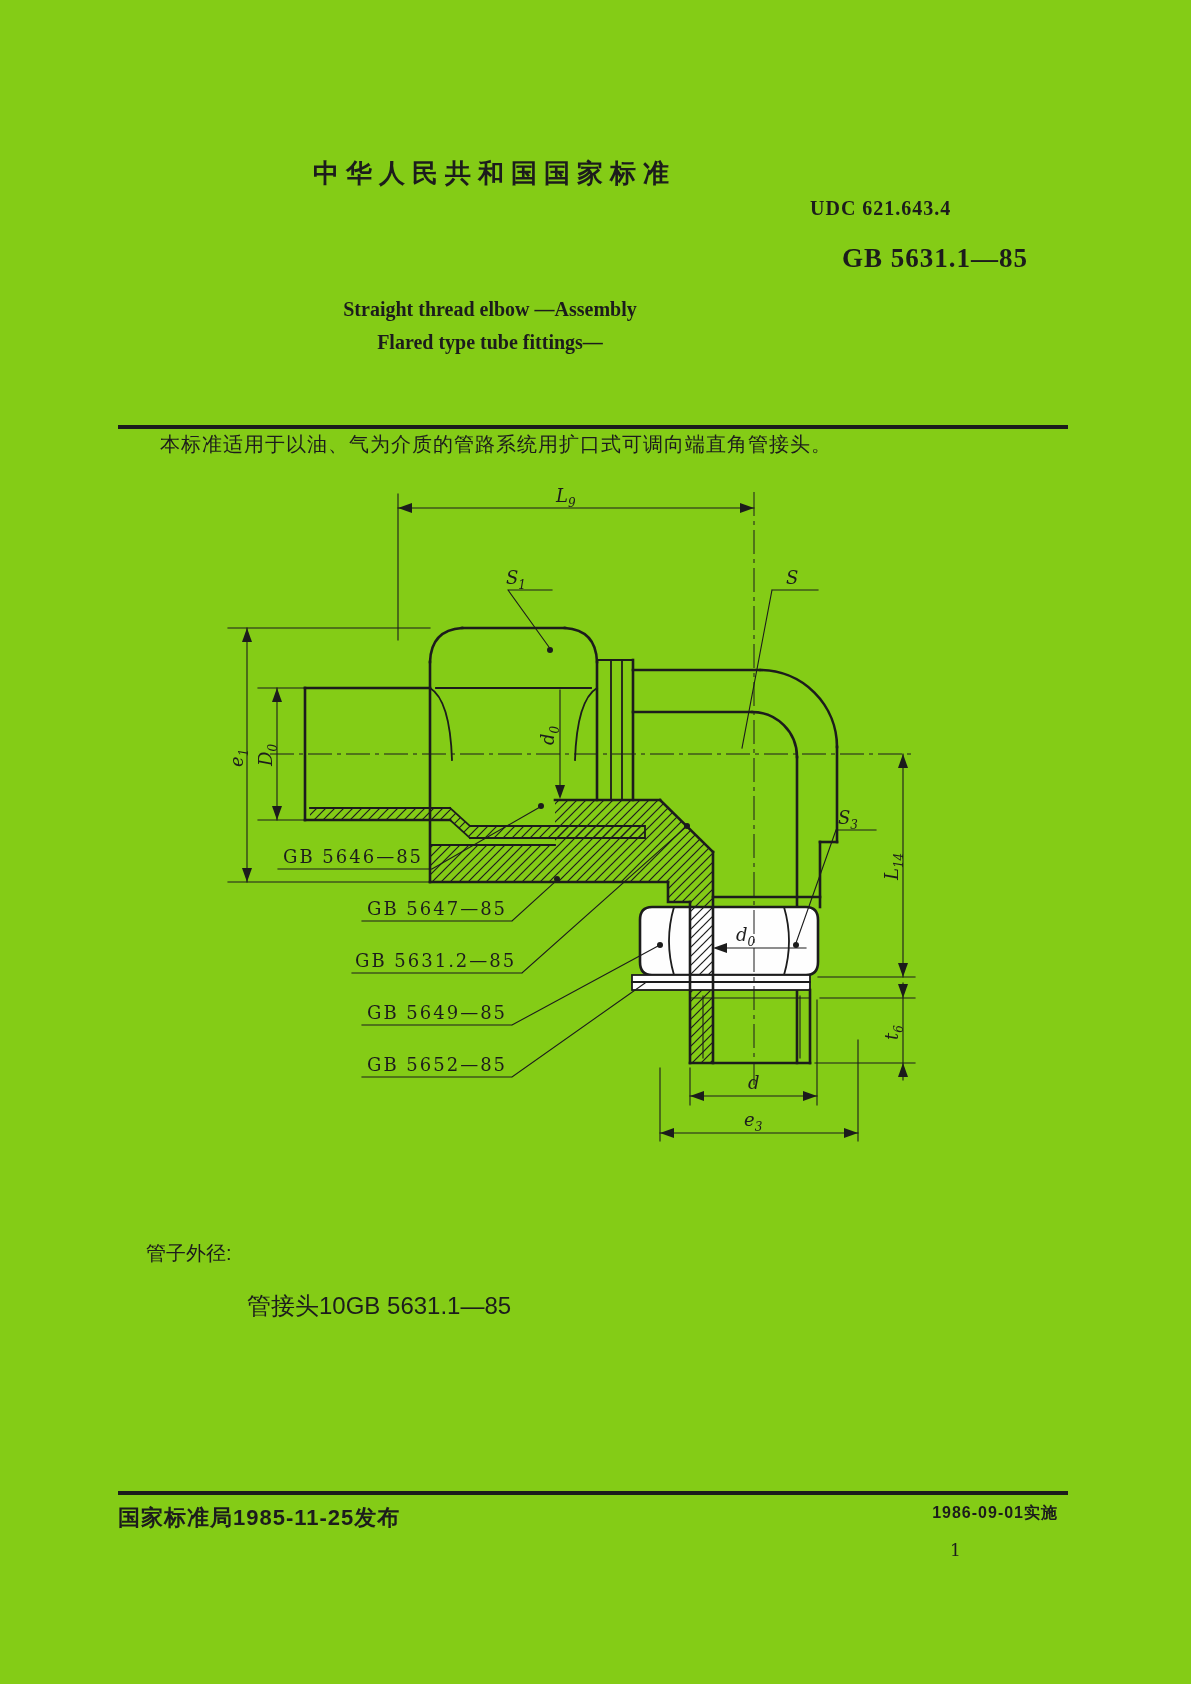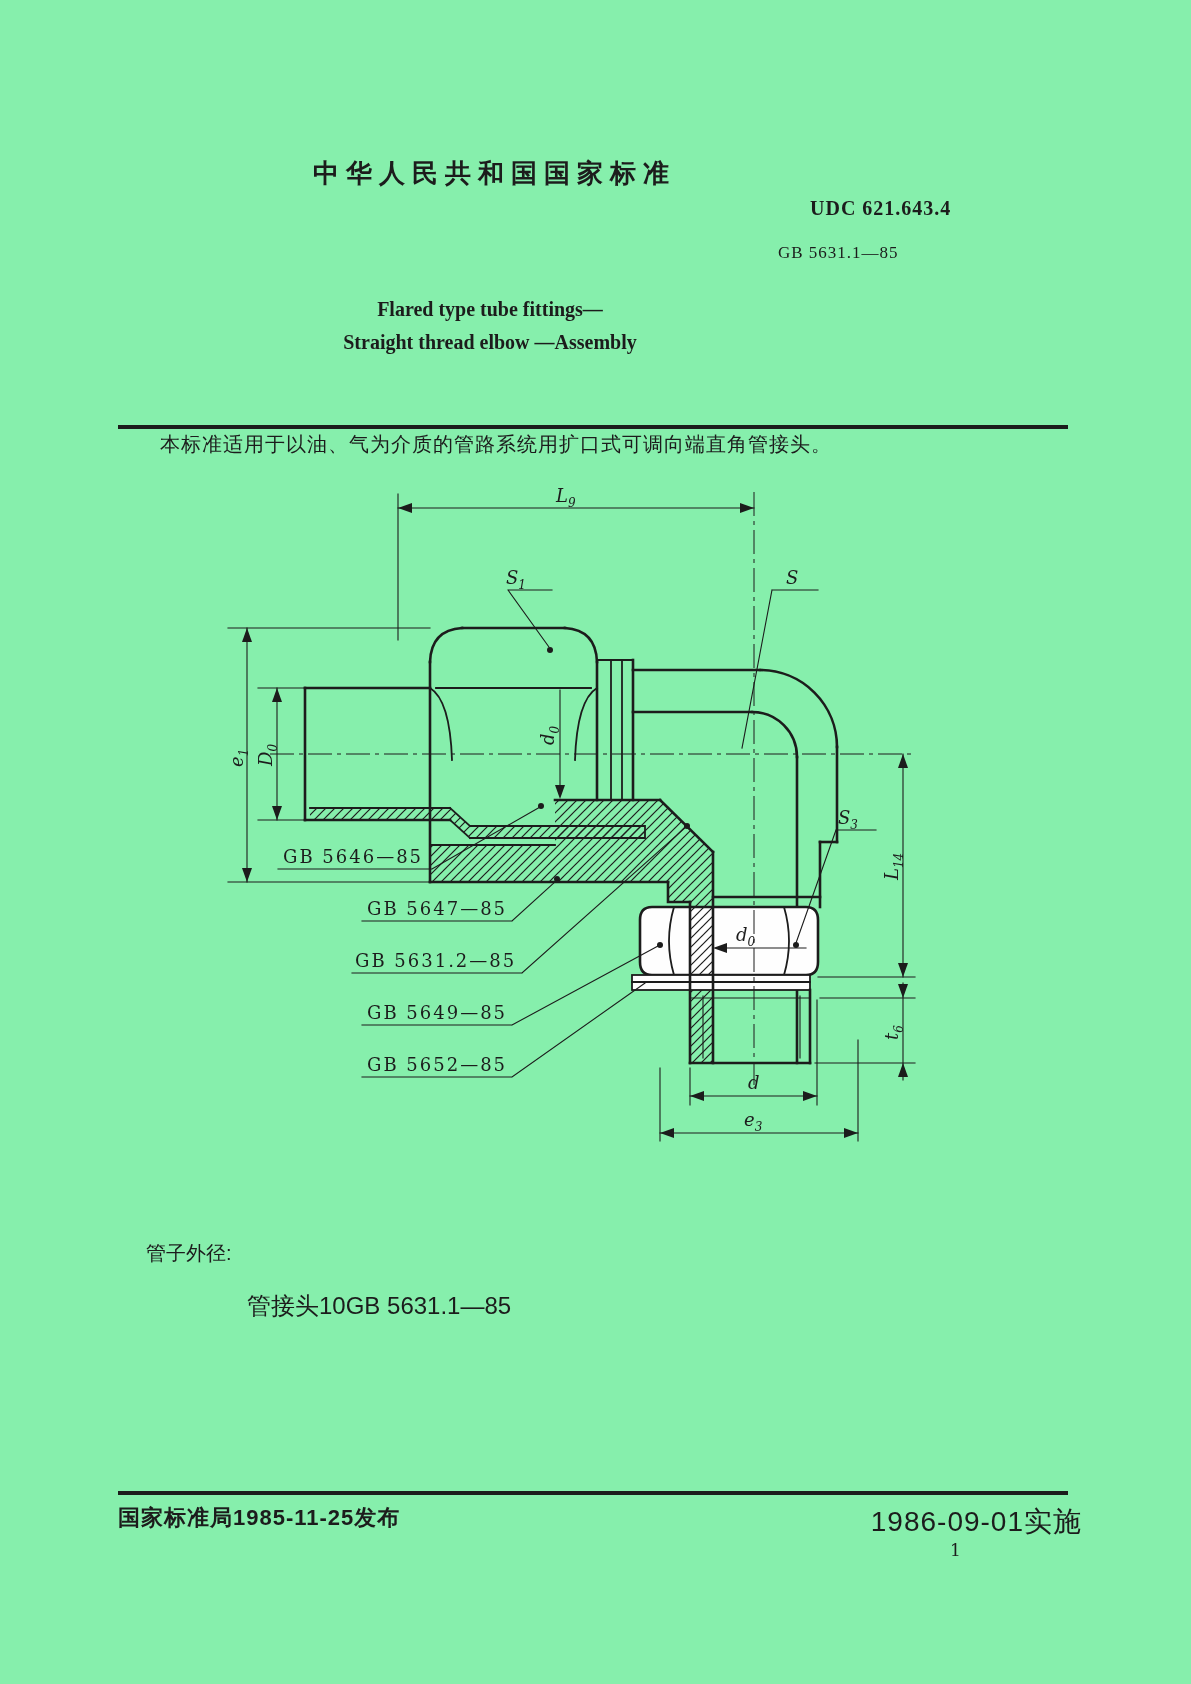--- a/index.html
+++ b/index.html
@@ -1,37 +1,37 @@
 <!DOCTYPE html>
 <html><head>
 <meta charset="utf-8">
 <style>
   html,body{margin:0;padding:0;background:#e8e8e8;}
-  .page{position:relative;width:1191px;height:1684px;background:#86efac;
+  .page{position:relative;width:1191px;height:1684px;background:#84cc16;
         font-family:"Liberation Sans",sans-serif;color:#1c1c1c;overflow:hidden;}
   .abs{position:absolute;}
   .header-cn{left:313px;top:156px;font-size:26px;font-weight:bold;letter-spacing:7px;}
   .udc{left:810px;top:186px;font-size:20px;font-weight:bold;
        font-family:"Liberation Serif",serif;letter-spacing:1px;margin-top:11px;}
   .title-cn{left:276px;top:236px;font-size:34px;font-weight:bold;letter-spacing:3px;}
-  .std-no{left:778px;top:243px;font-size:17px;font-weight:normal;
+  .std-no{left:842px;top:243px;font-size:27px;font-weight:bold;
           font-family:"Liberation Serif",serif;letter-spacing:1px;}
   .title-en{left:280px;top:293px;width:420px;text-align:center;font-size:20px;
             font-weight:bold;font-family:"Liberation Serif",serif;line-height:33px;}
   .rule{left:118px;width:950px;height:4px;background:#1c1c1c;}
   .rule-top{top:425px;}
   .rule-bottom{top:1491px;}
   .scope{left:160px;top:431px;font-size:20px;letter-spacing:1px;}
   .marking-heading{left:146px;top:1240px;font-size:20px;}
   .marking-line1{left:196px;top:1274px;font-size:20px;}
   .marking-line2{left:247px;top:1290px;font-size:24px;}
   .dim-inline{font-family:"DejaVu Serif",serif;font-style:italic;font-size:21px;}
   .dim-inline sub{font-size:13px;font-style:italic;}
   .footer-issued{left:118px;top:1503px;font-size:22px;font-weight:bold;letter-spacing:1px;}
-  .footer-effective{right:109px;top:1503px;font-size:28px;font-weight:normal;letter-spacing:1px;}
+  .footer-effective{right:133px;top:1503px;font-size:16px;font-weight:bold;letter-spacing:1px;}
   .page-number{left:950px;top:1540px;font-size:17px;font-family:"DejaVu Serif",serif;}
   
   svg .ln{stroke:#1c1c1c;stroke-width:2.6;fill:none;stroke-linecap:square;}
   svg .md{stroke:#1c1c1c;stroke-width:1.8;fill:none;stroke-linecap:square;}
   svg .thin{stroke:#1c1c1c;stroke-width:1.1;fill:none;stroke-linecap:square;}
   svg .cl{stroke:#1c1c1c;stroke-width:1;fill:none;stroke-dasharray:24 5 4 5;}
   svg .ar{fill:#1c1c1c;stroke:none;}
   svg .dot{fill:#1c1c1c;stroke:none;}
   svg .wh{fill:#fefefe;}
   svg .hatchfill{fill:url(#hatch);stroke:none;}
@@ -45,22 +45,22 @@
 <div class="page">
 
   <div class="abs header-cn">中华人民共和国国家标准</div>
 
   <div class="abs udc">UDC 621.643.4</div>
 
 
   <div class="abs std-no">GB 5631.1—85</div>
 
   <div class="abs title-en">
+    <div>Straight thread elbow —Assembly</div>
     <div>Flared type tube fittings—</div>
-    <div>Straight thread elbow —Assembly</div>
   </div>
 
   <div class="abs rule rule-top"></div>
 
   <div class="abs scope">本标准适用于以油、气为介质的管路系统用扩口式可调向端直角管接头。</div>
 
   <svg class="abs" style="left:190px;top:470px;" width="740" height="690" viewBox="190 470 740 690">
     <defs>
       <pattern id="hatch" width="9" height="9" patternUnits="userSpaceOnUse">
         <path d="M0,9 L9,0" stroke="#1c1c1c" stroke-width="1.2"></path>

